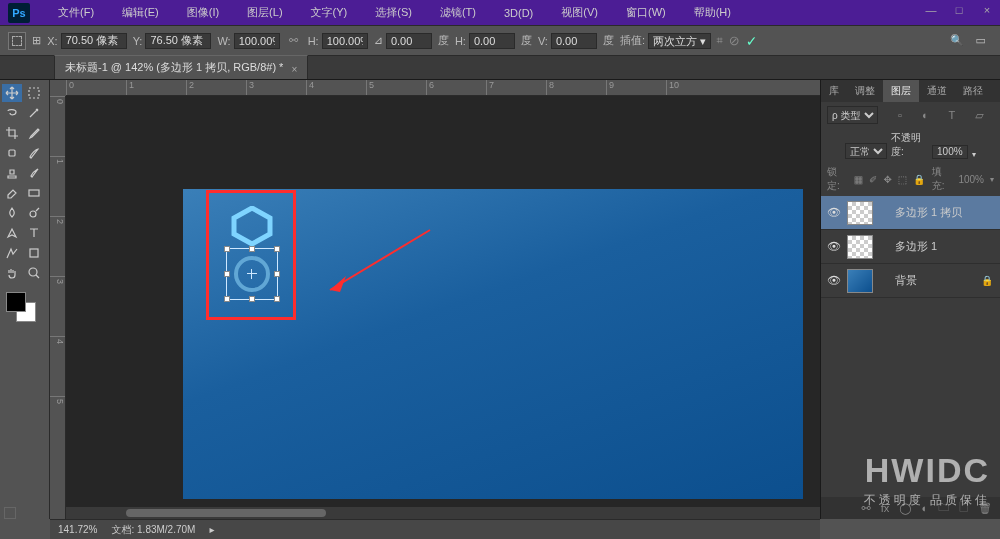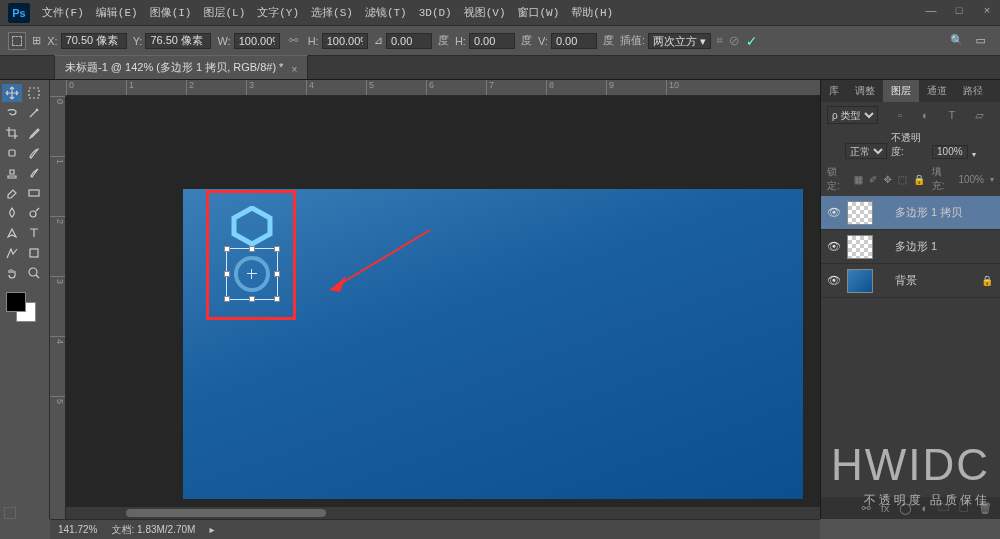--- a/index.html
+++ b/index.html
@@ -1,19 +1,19 @@
 <!DOCTYPE html>
 <html><head>
 <meta charset="utf-8">
 <style>
 * { margin:0; padding:0; box-sizing:border-box; font-family:"Microsoft YaHei",sans-serif; user-select:none; }
 body { width:1000px; height:539px; background:#535353; overflow:hidden; position:relative; }
-.titlebar { height:26px; background:#404040; display:flex; align-items:center; padding-left:8px; gap:12px; font-size:11px; color:#ccc; border-bottom:1px solid #2a2a2a; }
+.titlebar { height:26px; background:#4c1d95; display:flex; align-items:center; padding-left:8px; gap:28px; font-size:11px; color:#ccc; border-bottom:1px solid #2a2a2a; }
 .ps-badge { width:22px; height:20px; background:#001e36; color:#31a8ff; font-weight:bold; font-size:11px; display:flex; align-items:center; justify-content:center; border-radius:2px; }
-.menu-item { cursor:default; white-space:nowrap;font-family:Liberation Mono, monospace; }
+.menu-item { cursor:default; white-space:nowrap; }
 .win-controls { position:absolute; right:6px; top:4px; display:flex; gap:14px; color:#aaa; font-size:11px; }
 .win-btn { width:14px; text-align:center; }
 .optionsbar { height:30px; background:#535353; display:flex; align-items:center; padding-left:8px; gap:6px; font-size:11px; color:#bbb; border-bottom:1px solid #2a2a2a; }
 .opt-icon { width:18px; height:18px; border:1px solid #777; background:#4a4a4a; position:relative; }
 .opt-icon::after { content:""; position:absolute; inset:3px; border:1px dashed #aaa; }
 .opt-field { display:flex; align-items:center; gap:3px; }
 .opt-input { background:#3a3a3a; border:1px solid #2a2a2a; color:#ddd; font-size:11px; padding:1px 4px; width:66px; height:16px; }
 .opt-input.sm { width:46px; }
 .opt-link { width:16px; height:16px; display:flex; align-items:center; justify-content:center; color:#999; }
 .opt-select { background:#3a3a3a; border:1px solid #2a2a2a; color:#ddd; font-size:11px; height:16px; padding:0 4px; }
@@ -76,21 +76,21 @@
 .layer.sel { background:#5b7aa0; }
 .layer .eye { width:14px; color:#ddd; }
 .layer .thumb { width:26px; height:24px; background:#fff; border:1px solid #888; position:relative; }
 .layer .thumb.checker { background:repeating-conic-gradient(#ccc 0 25%,#fff 0 50%) 0 0/8px 8px; }
 .layer .thumb.grad { background:linear-gradient(135deg,#3a7fb8,#0c4f8e); }
 .layer .name { font-size:11px;margin-left:16px; }
 .layer .lock { margin-left:auto; color:#999; font-size:10px; }
 .panel-footer { height:22px; background:#323232; display:flex; align-items:center; justify-content:flex-end; gap:10px; padding:0 8px; color:#888; font-size:11px; }
 .statusbar { position:absolute; bottom:0; left:50px; right:180px; height:20px; background:#474747; display:flex; align-items:center; padding:0 8px; gap:14px; font-size:10px; color:#ccc; border-top:1px solid #2a2a2a; }
 .watermark { position:absolute; right:10px; bottom:30px; text-align:right; color:rgba(255,255,255,.6); }
-.watermark .wm1 { font-size:44px; font-weight:normal; letter-spacing:2px; }
+.watermark .wm1 { font-size:34px; font-weight:bold; letter-spacing:2px; }
 .watermark .wm2 { font-size:12px; letter-spacing:3px; margin-top:2px; }
 </style>
 </head>
 <body>
 
 <div class="titlebar">
   <div class="ps-badge">Ps</div>
   <span class="menu-item">文件(F)</span>
   <span class="menu-item">编辑(E)</span>
   <span class="menu-item">图像(I)</span>

